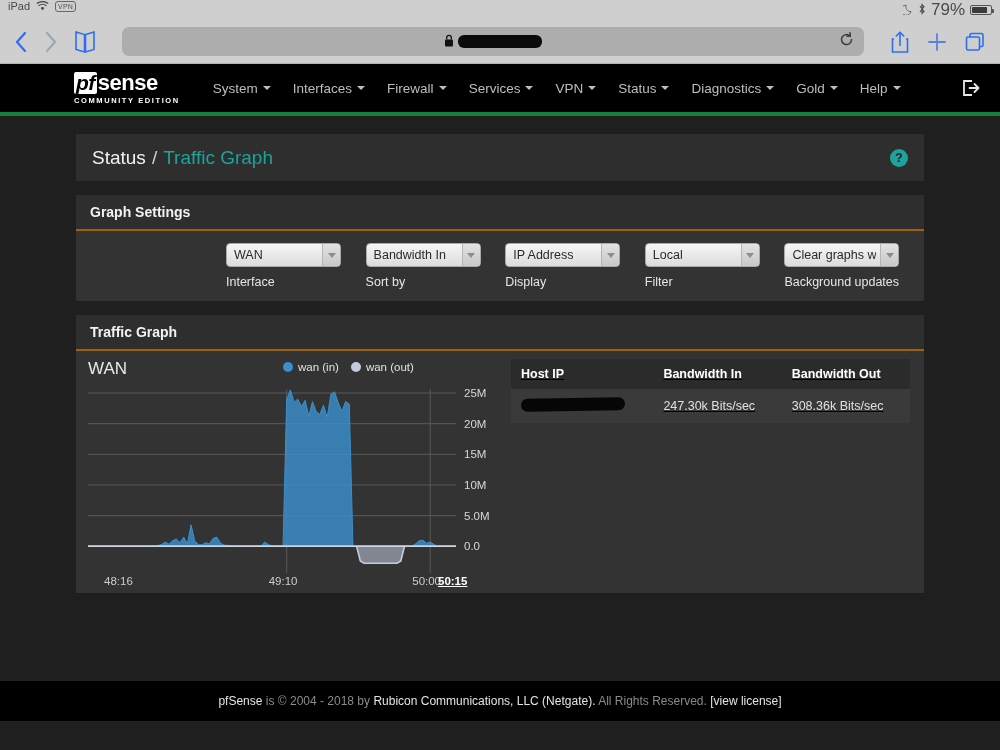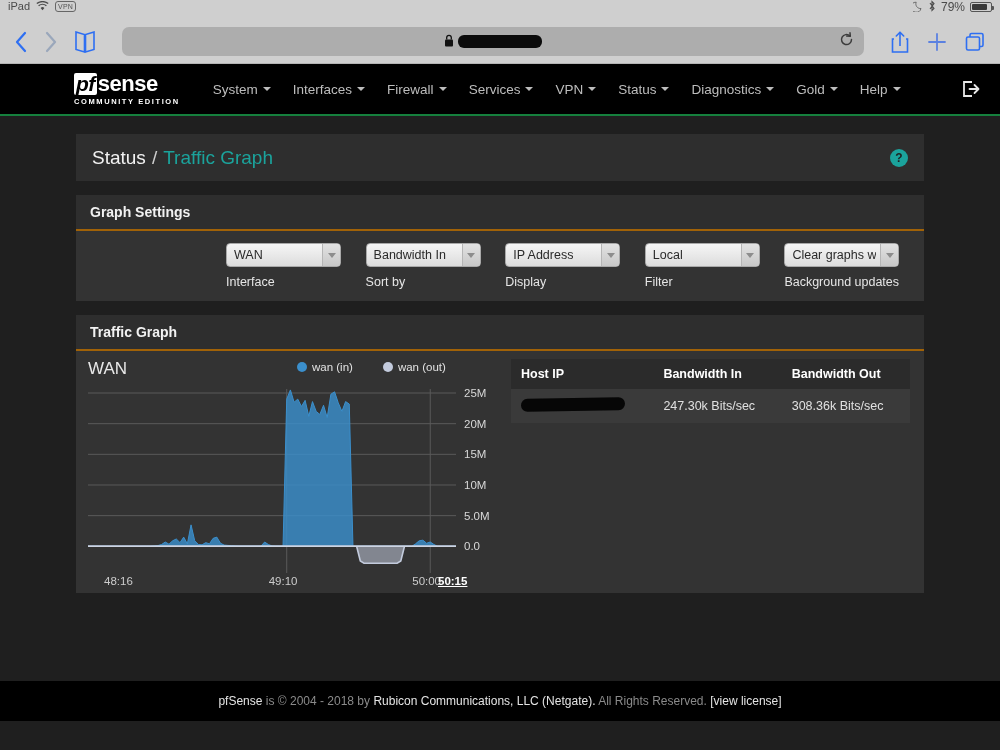--- a/index.html
+++ b/index.html
@@ -24,21 +24,21 @@
   .ios-time {
     position: absolute; left: 0; right: 0; text-align: center;
     font-size: 11px; color: #4a4a4a; pointer-events: none;
   }
   .vpn-badge {
     border: 1px solid #666; border-radius: 3px;
     font-size: 7px; padding: 0px 2px; line-height: 9px;
     letter-spacing: .2px; color: #555;
   }
   .wifi-ico { display:inline-block; width: 13px; height: 10px; }
-  .batt-pct { font-size: 12px; }
+  .batt-pct { font-size: 17px; }
   .batt-shell {
     width: 22px; height: 10px; border: 1px solid #555; border-radius: 2px;
     position: relative; display:inline-block;
   }
   .batt-shell:after {
     content:""; position:absolute; right:-3px; top:3px;
     width:2px; height:4px; background:#555; border-radius:0 1px 1px 0;
   }
   .batt-fill { position:absolute; left:1px; top:1px; bottom:1px; width:15px; background:#3a3a3a; border-radius:1px; }
 
@@ -63,21 +63,21 @@
     width: 84px; height: 13px; background: #0b0b0b; border-radius: 6px;
   }
   .reload-ico { position: absolute; right: 10px; color: #3b3b3b; }
 
   
   .pf-nav {
     height: 52px; width: 1000px;
     background: #000;
     display: flex; align-items: center;
     padding: 0 20px 0 74px;
-    border-bottom: 2px solid #15803d;
+    border-bottom: 4px solid #15803d;
   }
   .pf-logo { display: flex; flex-direction: column; margin-right: 22px; }
   .pf-logo-main {
     font-size: 22px; font-weight: bold; color: #fff;
     letter-spacing: -0.5px; line-height: 22px; display:flex; align-items:center;
   }
   .pf-logo-pf {
     background: #fff; color: #000; font-style: italic; font-weight: bold;
     padding: 0 2px; border-radius: 2px; margin-right: 1px; font-size: 21px;
   }
@@ -153,33 +153,33 @@
     width: 0; height: 0; border-left: 4px solid transparent;
     border-right: 4px solid transparent; border-top: 5px solid #8d8d8d;
   }
   .setting-label { font-size: 12.5px; color: #e6e6e6; margin-top: 8px; }
 
   
   .graph-wrap { display: flex; padding: 0; }
   .graph-left { width: 435px; padding: 8px 0 0 12px; position: relative; }
   .graph-title { font-size: 17px; color: #e8e8e8; margin-bottom: 2px; }
   .legend {
-    position: absolute; top: 10px; left: 203px;
-    display: flex; gap: 30px; align-items: center; padding-left: 18px;
+    position: absolute; top: 10px; left: 189px;
+    display: flex; gap: 12px; align-items: center; padding-left: 18px;
   }
   .legend-item { display: flex; align-items: center; gap: 5px; font-size: 11.5px; color: #e2e2e2; }
   .legend-dot { width: 10px; height: 10px; border-radius: 50%; display: inline-block; }
   .chart-area { position: relative; width: 420px; height: 190px; margin-top: 4px; }
   .chart-svg { display: block; }
   .x-labels { position: relative; height: 18px; width: 420px; margin-top: 2px; }
   .x-lab { position: absolute; font-size: 11.5px; color: #cccccc; }
   .x-lab.bold { color: #ffffff; font-weight: bold; }
 
   
-  .graph-right { flex: 1; padding: 8px 14px 8px 0; }
+  .graph-right { flex: 1; padding: 8px 14px 8px 0; text-decoration: underline; }
   table.hosts { width: 100%; border-collapse: collapse; }
   table.hosts th {
     text-align: left; font-size: 12.5px; color: #ffffff; font-weight: bold;
     background: #2b2b2b; padding: 8px 10px;
   }
   table.hosts td {
     font-size: 12.5px; color: #e0e0e0; padding: 9px 10px; background: #3a3a3a;
   }
   .redact-ip {
     width: 104px; height: 13px; background: #060606; border-radius: 7px;

